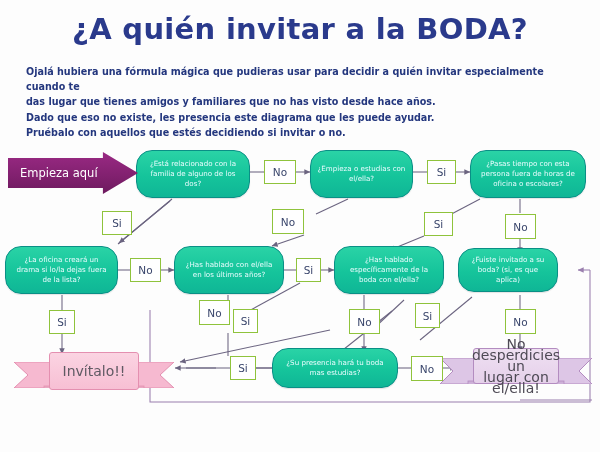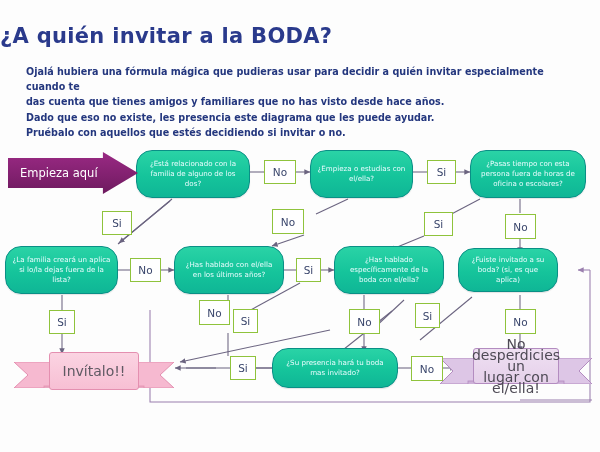--- a/index.html
+++ b/index.html
@@ -11,22 +11,23 @@
   }
   #stage {
     position: relative;
     width: 600px; height: 452px;
     background: #fdfdfd;
   }
 
   
   .title {
     position: absolute;
-    left: 0; top: 24px; width: 600px;
-    font-size: 21px;
+    left: 0; top: 12px; width: 600px;
+    text-align: center;
+    font-size: 29px;
     font-weight: 700;
     color: #2a3a8c;
     letter-spacing: 0.3px;
     font-family: "DejaVu Sans", sans-serif;
   }
   .intro {
     position: absolute;
     left: 26px; top: 64px; width: 552px;
     color: #24377e;
     font-size: 9.6px;
@@ -116,21 +117,21 @@
 </style>
 </head>
 <body>
 
 <div id="stage">
 
   <div class="title">¿A quién invitar a la BODA?</div>
 
   <div class="intro">
     <p class="l">Ojalá hubiera una fórmula mágica que pudieras usar para decidir a quién invitar especialmente cuando te</p>
-    <p class="l">das cuenta que tienes amigos y familiares que no has visto desde hace años.</p>
+    <p class="l">das lugar que tienes amigos y familiares que no has visto desde hace años.</p>
     <p class="l">Dado que eso no existe, les presencia este diagrama que les puede ayudar.</p>
     <p class="l">Pruébalo con aquellos que estés decidiendo si invitar o no.</p>
   </div>
 
   <svg id="wires" viewBox="0 0 600 452" xmlns="http://www.w3.org/2000/svg">
     <defs>
       <marker id="ah" markerWidth="7" markerHeight="7" refX="5.4" refY="2.6" orient="auto" markerUnits="strokeWidth">
         <path d="M0,0 L5.6,2.6 L0,5.2 z" fill="#6b6480"></path>
       </marker>
       <marker id="ahp" markerWidth="7" markerHeight="7" refX="5.4" refY="2.6" orient="auto" markerUnits="strokeWidth">
@@ -210,37 +211,37 @@
 
   <div class="node" style="left:310px; top:150px; width:103px; height:48px;">
     <span>¿Empieza o estudias con el/ella?</span>
   </div>
 
   <div class="node" style="left:470px; top:150px; width:116px; height:48px;">
     <span>¿Pasas tiempo con esta persona fuera de horas de oficina o escolares?</span>
   </div>
 
   <div class="node" style="left:5px; top:246px; width:113px; height:48px;">
-    <span>¿La familia creará un aplica si lo/la dejas fuera de la lista?</span>
+    <span>¿La oficina creará un drama si lo/la dejas fuera de la lista?</span>
   </div>
 
   <div class="node" style="left:174px; top:246px; width:110px; height:48px;">
     <span>¿Has hablado con el/ella en los últimos años?</span>
   </div>
 
   <div class="node" style="left:334px; top:246px; width:110px; height:48px;">
     <span>¿Has hablado específicamente de la boda con el/ella?</span>
   </div>
 
   <div class="node" style="left:458px; top:248px; width:100px; height:44px;">
     <span>¿Fuiste invitado a su boda? (si, es que aplica)</span>
   </div>
 
   <div class="node" style="left:272px; top:348px; width:126px; height:40px;">
-    <span>¿Su presencia hará tu boda mas invitado?</span>
+    <span>¿Su presencia hará tu boda mas estudias?</span>
   </div>
 
   <div class="ribbon pink" style="left:14px; top:352px; width:160px; height:38px;">
     <svg class="tails" viewBox="0 0 160 26" preserveAspectRatio="none">
       <path d="M0,0 L36,0 L36,26 L0,26 L14,13 Z" fill="#f6b9d0" stroke="#e48fb0" stroke-width="1"></path>
       <path d="M160,0 L124,0 L124,26 L160,26 L146,13 Z" fill="#f6b9d0" stroke="#e48fb0" stroke-width="1"></path>
       <rect x="30" y="24" width="18" height="7" fill="#eaa8c2" stroke="#e48fb0" stroke-width="0.8"></rect>
       <rect x="112" y="24" width="18" height="7" fill="#eaa8c2" stroke="#e48fb0" stroke-width="0.8"></rect>
     </svg>
     <div class="plate">

